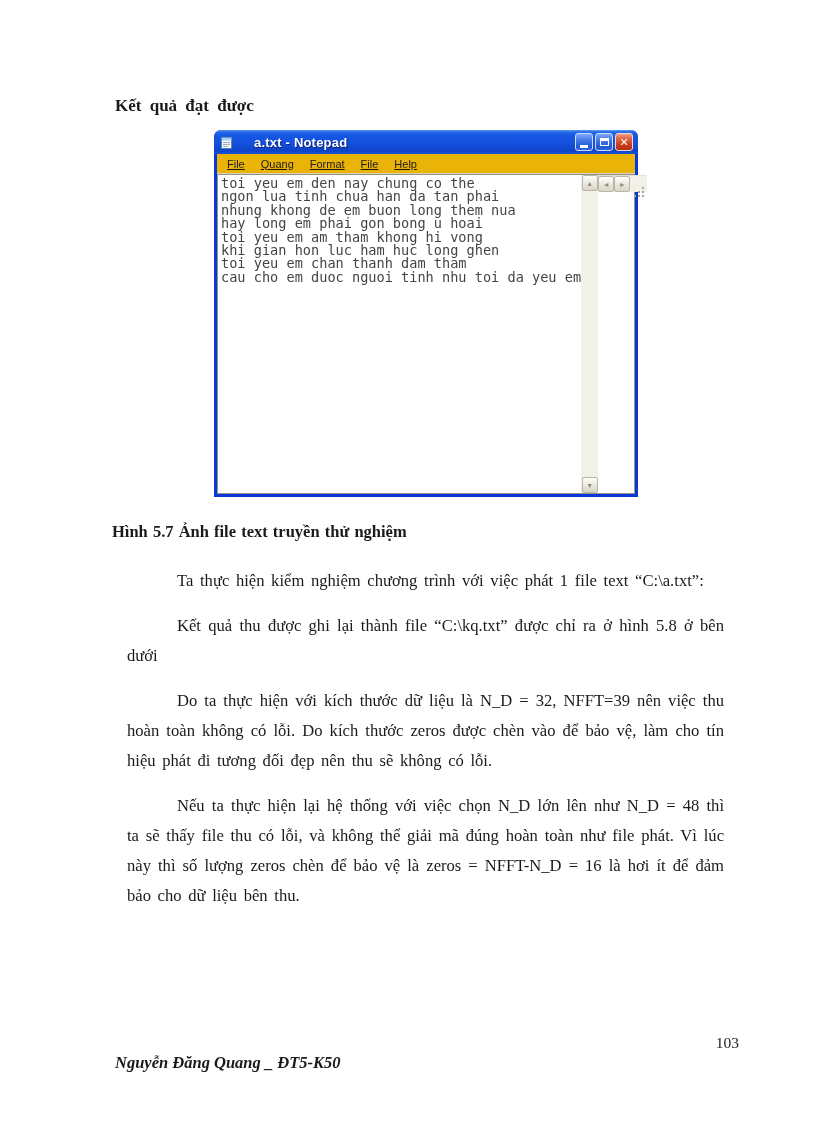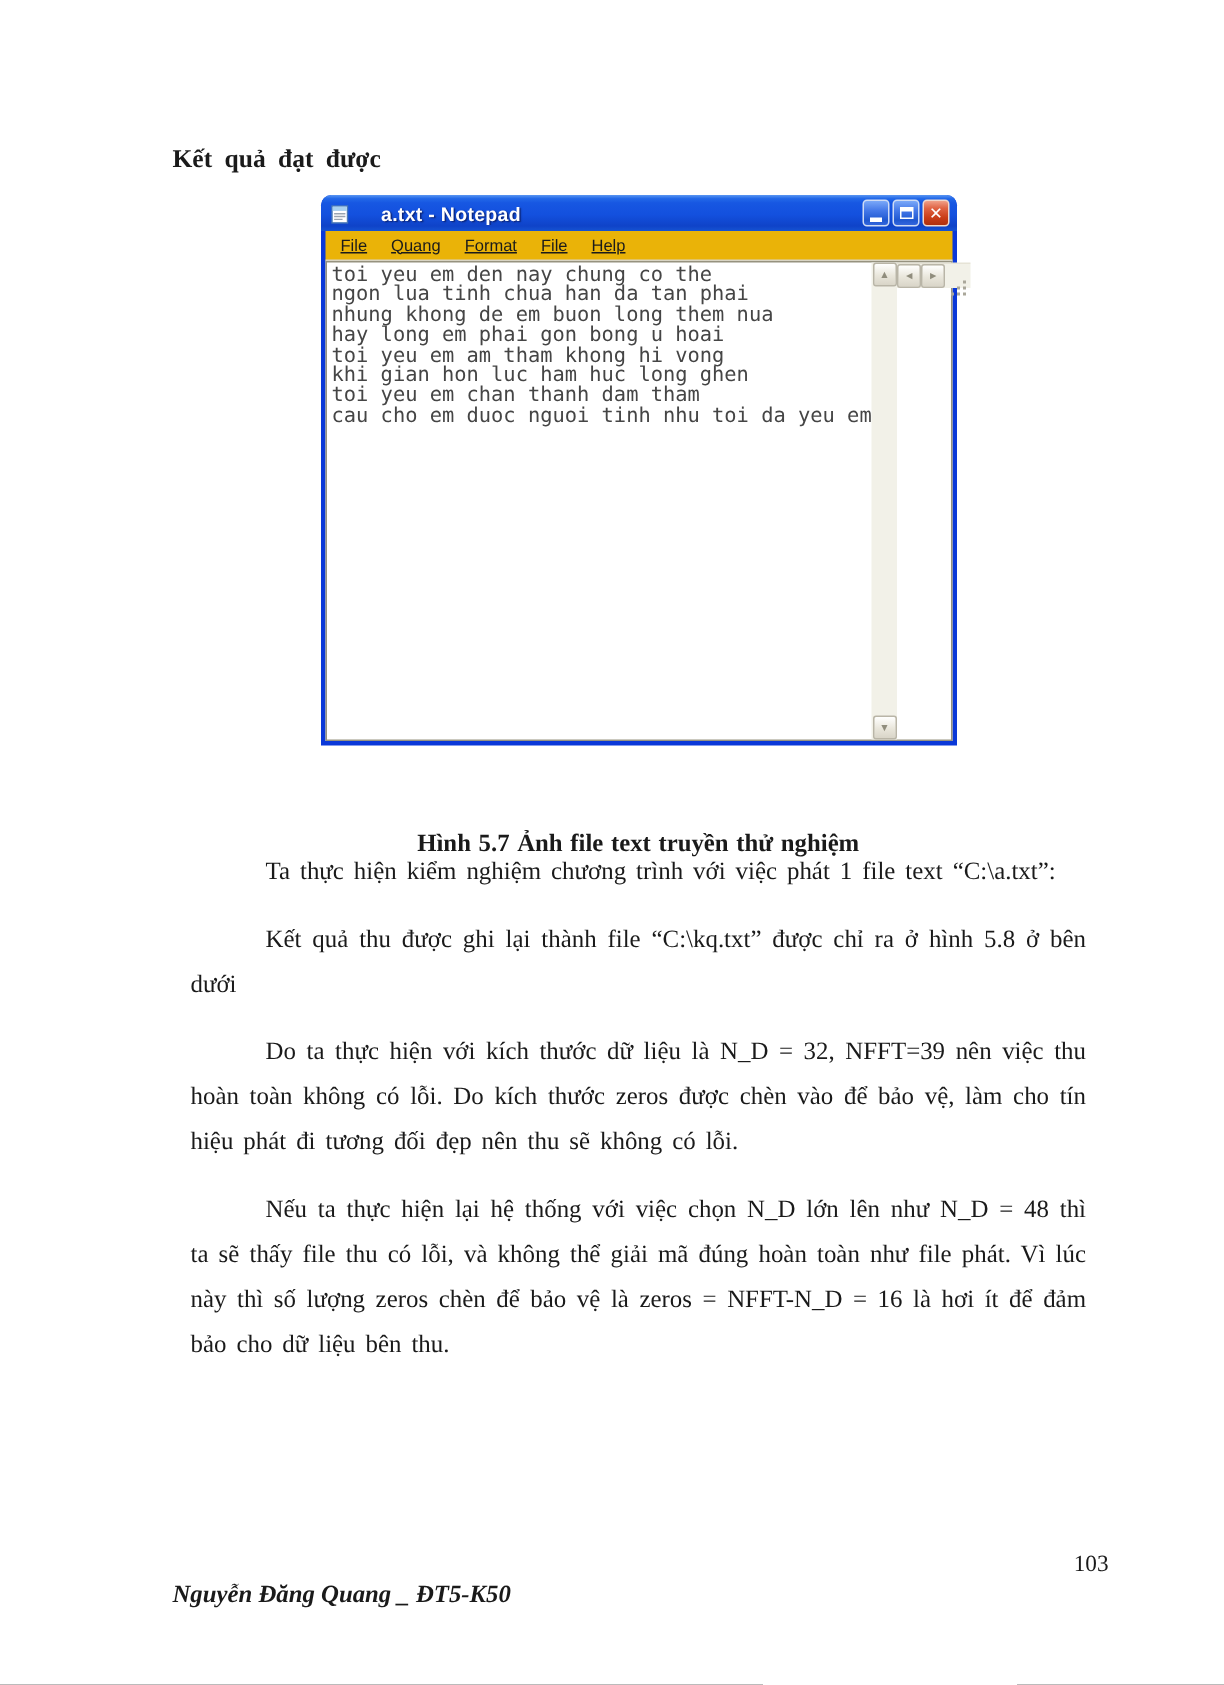--- a/index.html
+++ b/index.html
@@ -9,22 +9,22 @@
     background:#ffffff; overflow:hidden;
     font-family:"Liberation Serif","DejaVu Serif",serif; color:#1a1a1a;
   }
 
   
   .heading {
     position:absolute; left:115px; top:96px;
     font-size:17px; font-weight:bold; word-spacing:4px;
   }
   .caption {
-    position:absolute; left:112px; top:552px; width:627px;
-    text-align:center; font-size:16.5px; font-weight:bold; word-spacing:1px;
+    position:absolute; left:112px; top:522px; width:627px;
+    font-size:16.5px; font-weight:bold; word-spacing:1px;
   }
   .body-text {
     position:absolute; left:112px; top:551px; width:627px;
     font-size:16.6px; line-height:30px; text-align:justify; word-spacing:2.5px;
   }
   .body-text p { text-indent:50px; margin:15px; }
   .pagenum {
     position:absolute; left:112px; top:1034px; width:627px;
     text-align:right; font-size:15.5px;
   }

